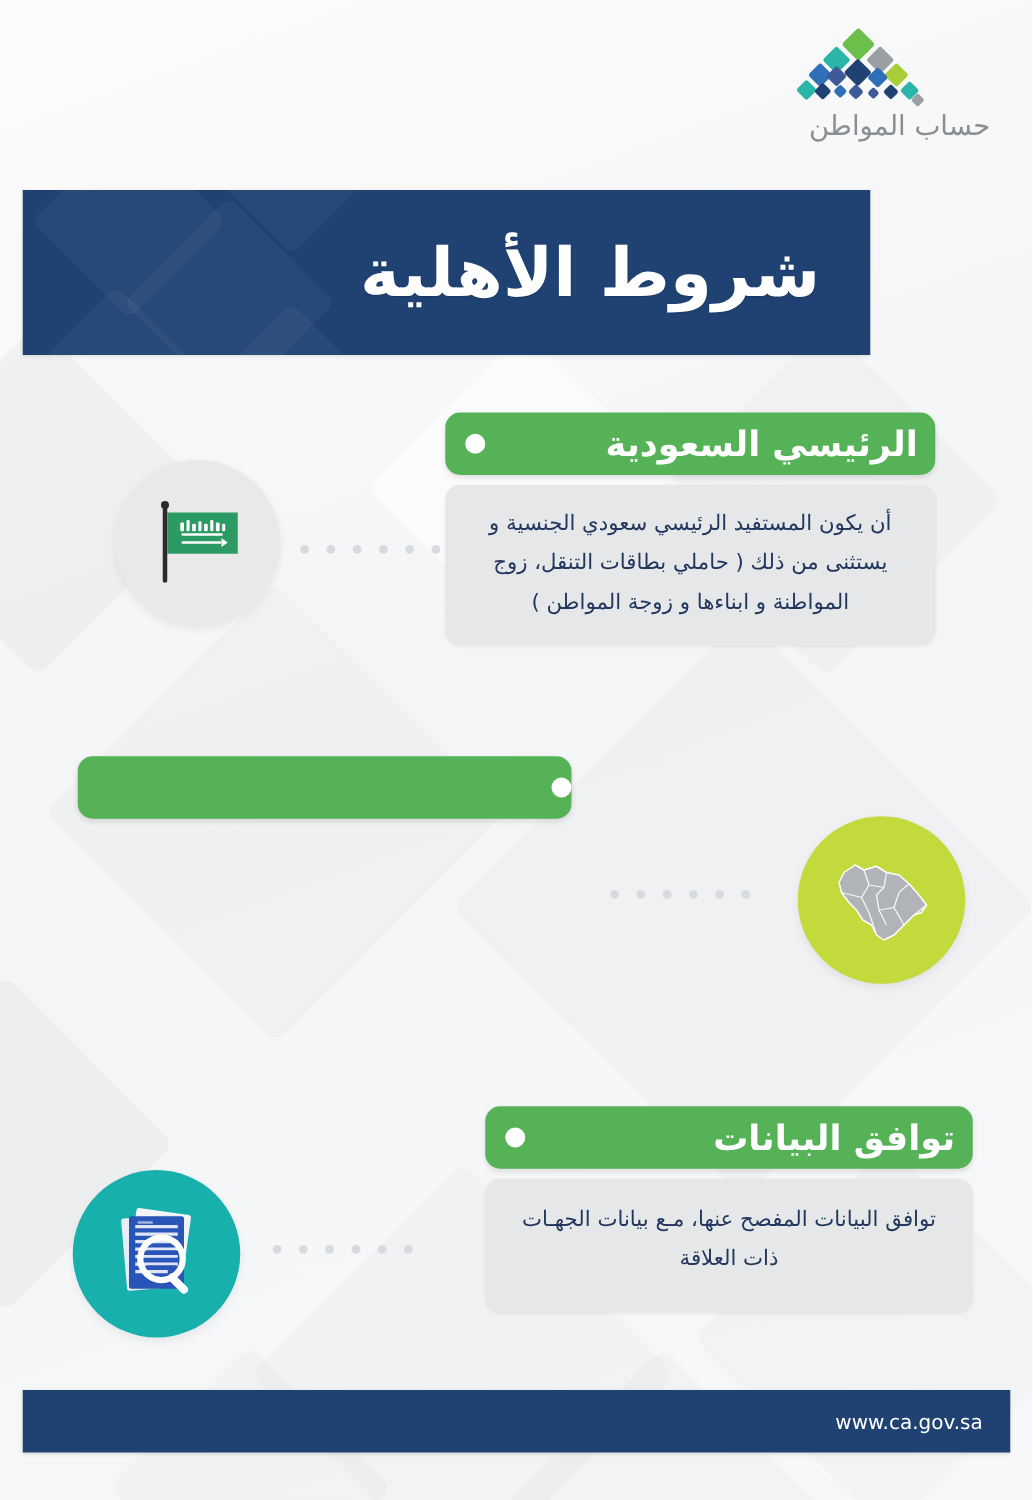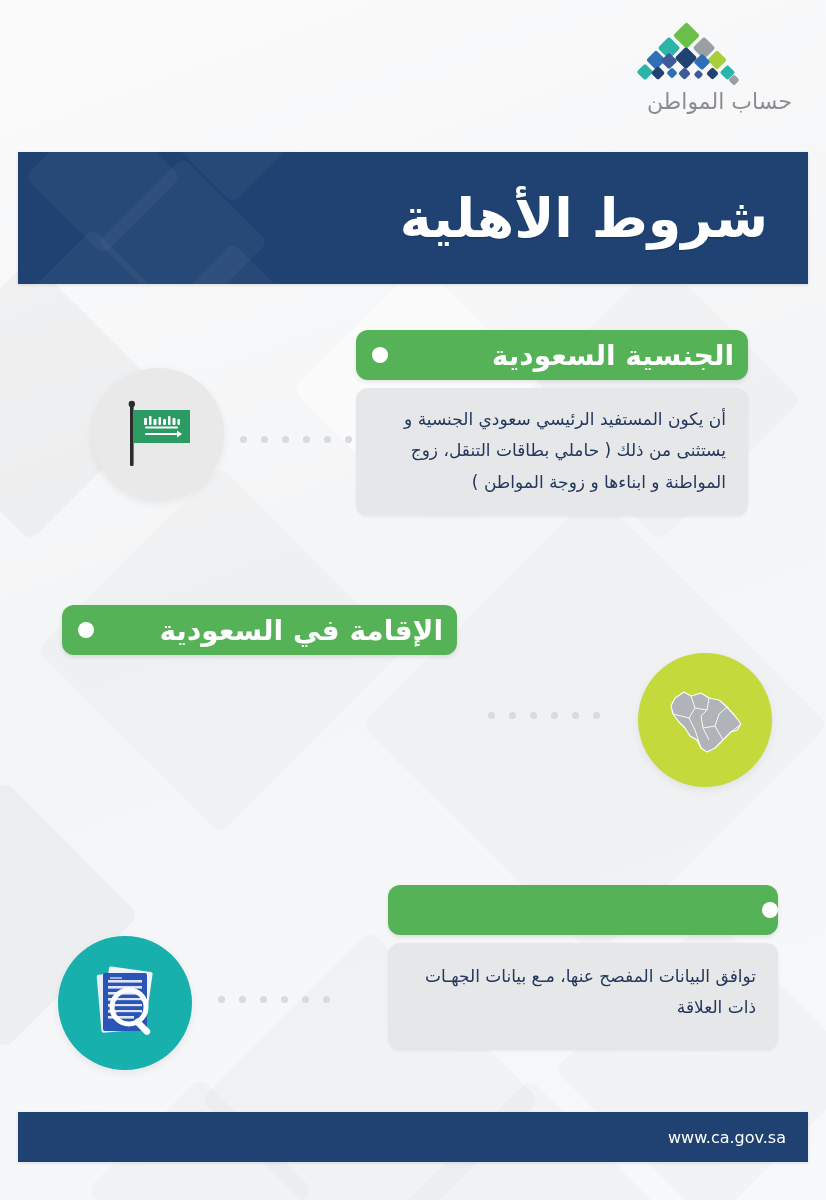--- a/index.html
+++ b/index.html
@@ -52,21 +52,21 @@
     letter-spacing: 0px;
     line-height: 1.1;
     white-space: nowrap;
   }
 
   
   .title-banner {
     position: absolute;
     left: 18px;
     top: 152px;
-    width: 790px;
+    width: 678px;
     height: 132px;
     background: #1f4272;
     overflow: hidden;
     box-shadow: 0 1px 3px rgba(0,0,0,0.12);
   }
   .title-banner .bdia {
     position: absolute;
     background: rgba(255,255,255,0.040);
     transform: rotate(45deg);
     border-radius: 8px;
@@ -117,21 +117,21 @@
 
   .body-box {
     position: relative;
     background: #e6e7e8;
     border-radius: 12px;
     color: #22375e;
     font-size: 17px;
     line-height: 1.85;
     box-shadow: 0 1px 3px rgba(0,0,0,0.06);
   }
-  .body-box p { margin: 0; text-align: right; }
+  .body-box p { margin: 0; }
 
   
   .dots {
     position: absolute;
     display: flex;
     align-items: center;
     gap: 14px;
   }
   .dots span {
     width: 7px;
@@ -240,21 +240,21 @@
     <div class="bdia" style="left:30px;  top:-30px; width:110px; height:110px;"></div>
     <div class="bdia" style="left:105px; top:30px;  width:120px; height:120px;"></div>
     <div class="bdia" style="left:30px;  top:95px;  width:90px;  height:90px;"></div>
     <div class="bdia" style="left:175px; top:-45px; width:80px;  height:80px;"></div>
     <div class="bdia" style="left:180px; top:105px; width:70px;  height:70px;"></div>
     <div class="title-text">شروط الأهلية</div>
   </div>
 
   <div class="section" style="right:78px; top:330px; width:392px;">
     <div class="pill">
-      <div class="pill-label">الجنسية السعودية</div>
+      <div class="pill-label">الرئيسي السعودية</div>
       <div class="pill-dot" style="margin-left:16px;"></div>
     </div>
     <div class="body-box" style="margin-top:8px; padding:16px 22px 18px 22px; text-align:center;">
       <p>أن يكون المستفيد الرئيسي سعودي الجنسية و يستثنى من ذلك ( حاملي بطاقات التنقل، زوج المواطنة و ابناءها و زوجة المواطن )</p>
     </div>
   </div>
 
   <div class="dots" style="left:222px; top:436px; width:130px;">
     <span></span>
       <span></span>
@@ -282,21 +282,20 @@
       </g>
       <g fill="#ffffff">
         <rect x="29" y="37" width="32" height="2" rx="1"></rect>
         <path d="M61 34.5 L66 38 L61 41.5 Z"></path>
       </g>
     </svg>
   </div>
 
   <div class="section" style="left:62px; top:605px; width:395px;">
     <div class="pill">
-      <div class="pill-label">الإقامة في السعودية</div>
       <div class="pill-dot" style="margin-left:16px;"></div>
     </div>
   </div>
 
   <div class="dots" style="left:470px; top:712px; width:130px;">
     <span></span>
       <span></span>
       <span></span>
       <span></span>
       <span></span>
@@ -315,20 +314,21 @@
         <path d="M38 30 L50 32"></path>
         <path d="M70 29 L62 36 L58 48 L66 62"></path>
         <path d="M46 50 L58 48"></path>
         <path d="M84 46 L74 54"></path>
       </g>
     </svg>
   </div>
 
   <div class="section" style="right:48px; top:885px; width:390px;">
     <div class="pill">
+      <div class="pill-label">توافق البيانات</div>
       <div class="pill-dot" style="margin-left:16px;"></div>
     </div>
     <div class="body-box" style="margin-top:8px; padding:18px 22px 26px 22px; text-align:center;">
       <p>توافق البيانات المفصح عنها، مـع بيانات الجهـات ذات العلاقة</p>
     </div>
   </div>
 
   <div class="dots" style="left:200px; top:996px; width:130px;">
     <span></span>
       <span></span>

